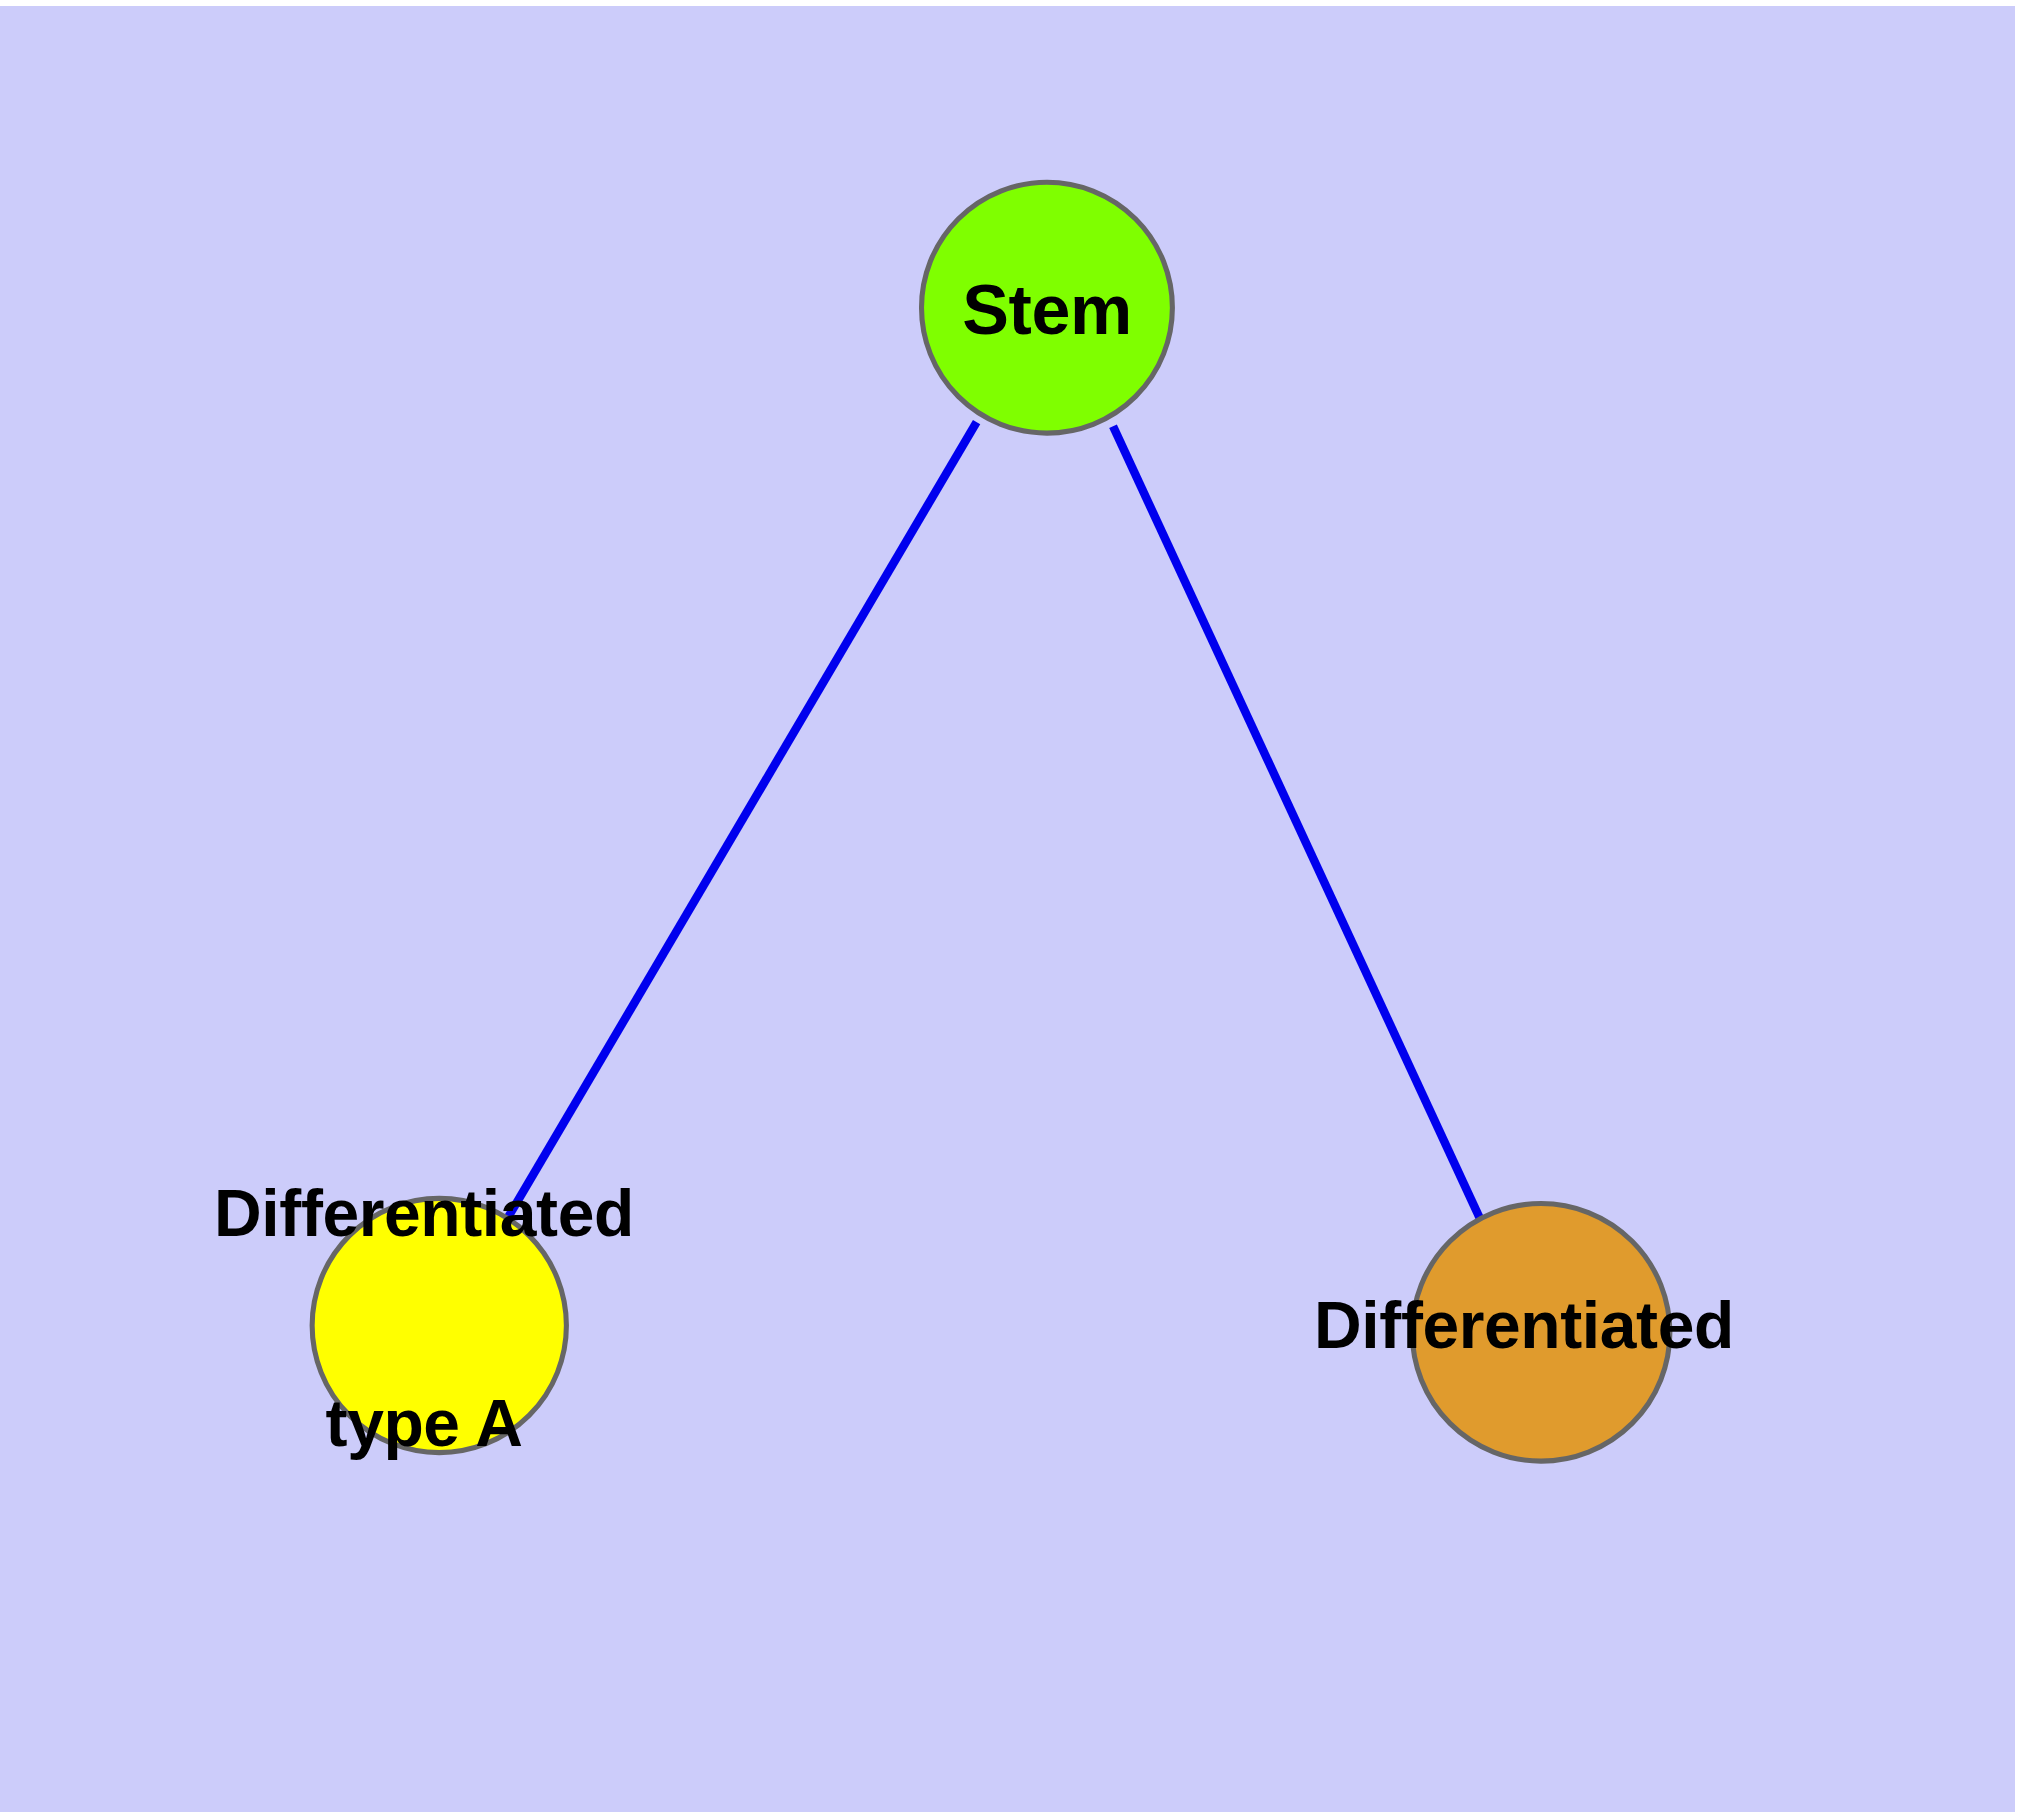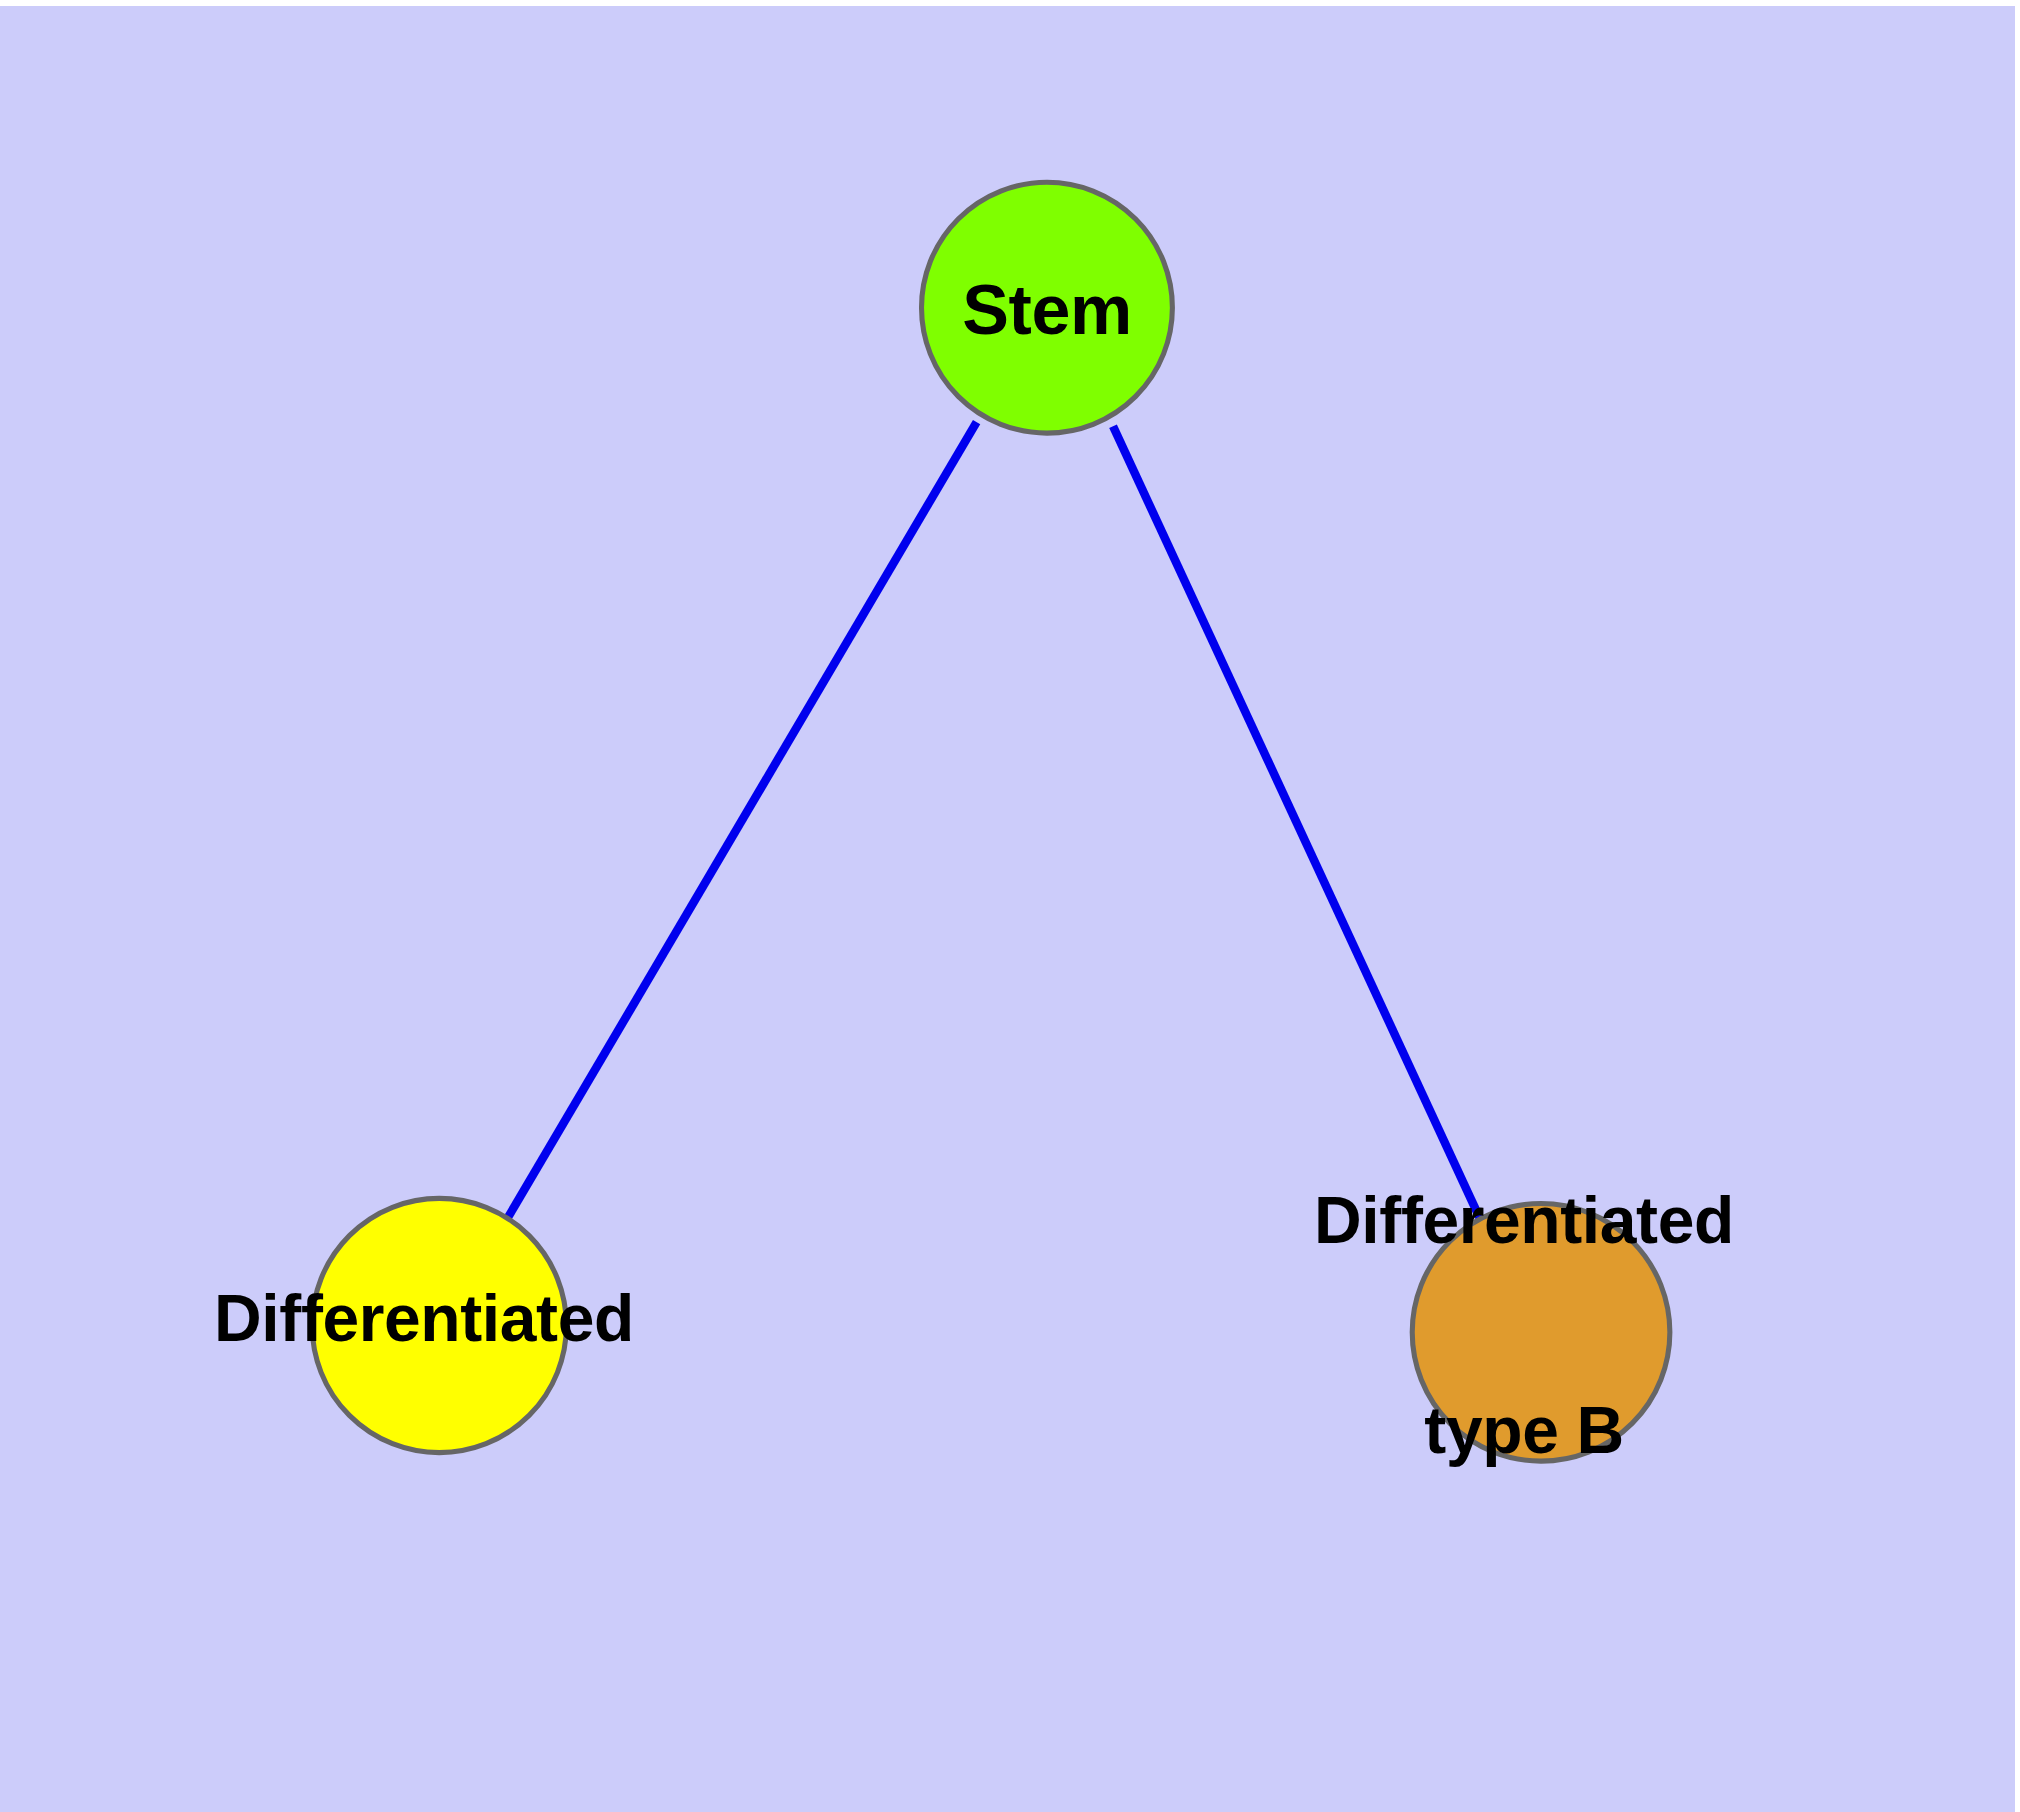--- a/index.html
+++ b/index.html
@@ -72,21 +72,21 @@
       <circle class="node-circle" cx="1235" cy="363" r="148" fill="#7fff00"></circle>
       <circle class="node-circle" cx="518" cy="1564" r="150" fill="#ffff00"></circle>
       <circle class="node-circle" cx="1818" cy="1572" r="152" fill="#e09b2d"></circle>
     </g>
   </svg>
 
   <div class="node-label single" style="left:1047px; top:310px;">Stem</div>
 
   <div class="node-label" style="left:424px; top:1319px;">
     <div>Differentiated</div>
+    <div>type A</div>
   </div>
 
   <div class="node-label" style="left:1524px; top:1326px;">
     <div>Differentiated</div>
-    <div>type B</div>
   </div>
 
 </div>
 
 
 </body></html>

